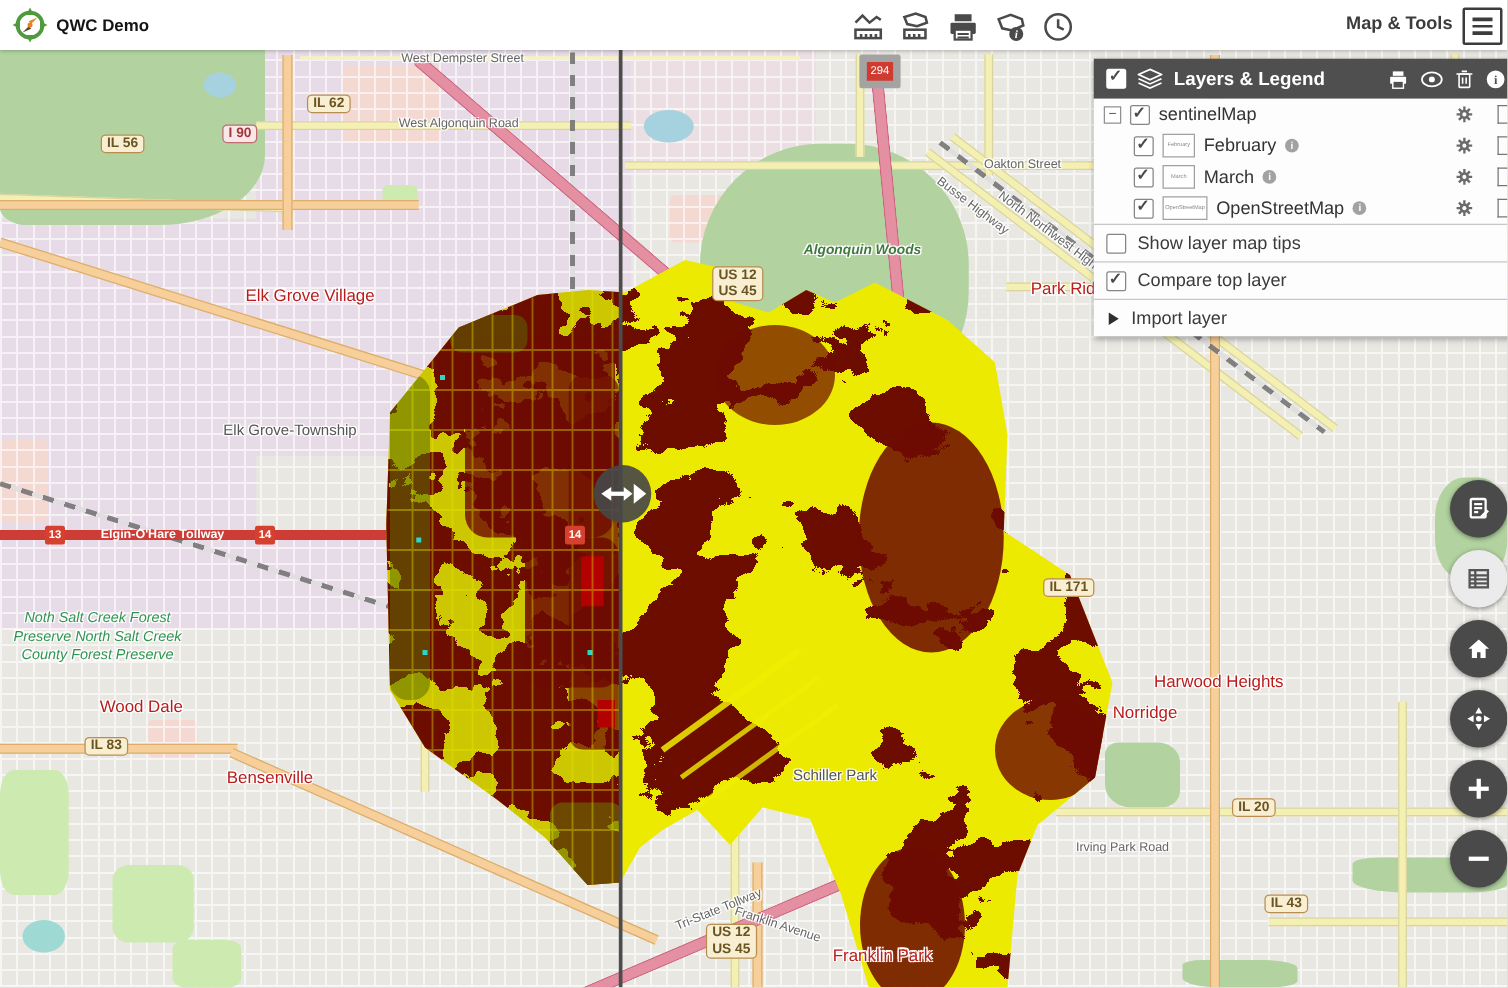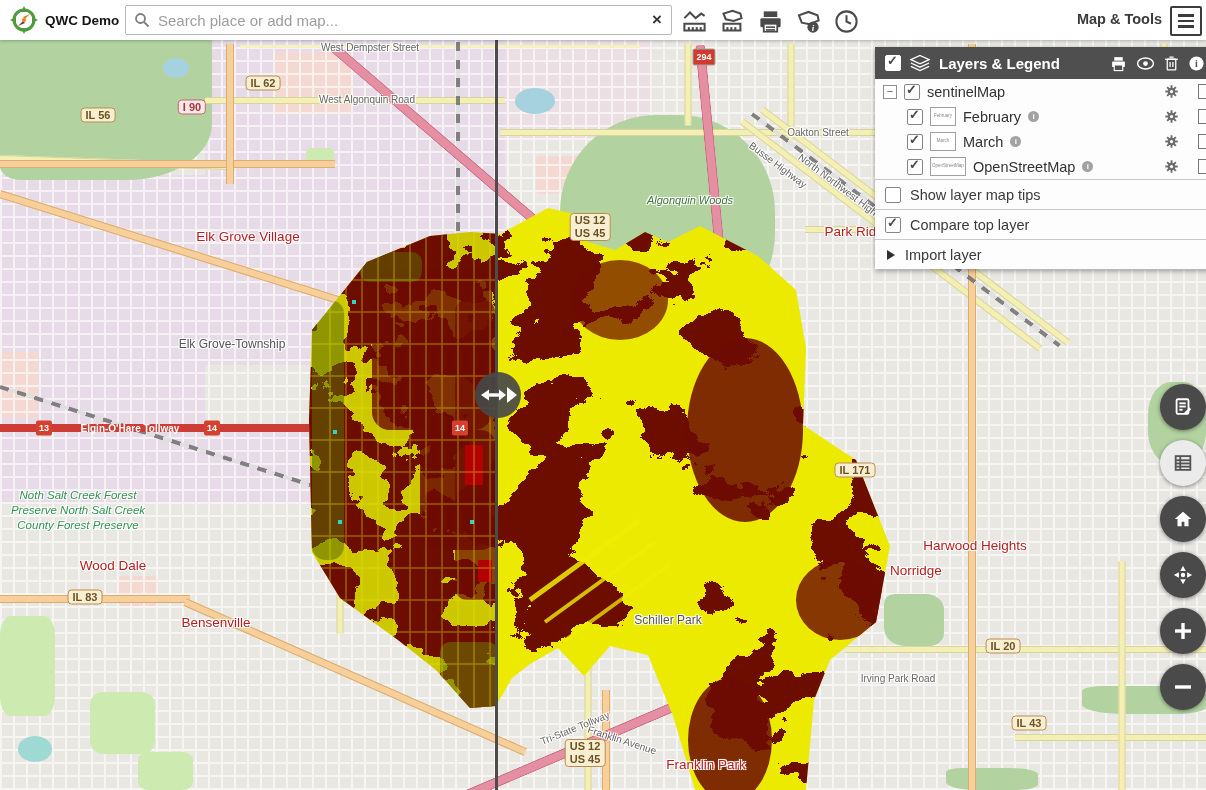--- a/index.html
+++ b/index.html
@@ -44,21 +44,21 @@
     text-shadow:1px 1px 0 #fff,-1px -1px 0 #fff,1px -1px 0 #fff,-1px 1px 0 #fff,0 0 2px #fff;}
   .town{font-size:13.5px;color:#b91c1c;}
   .town2{font-size:12px;color:#555;}
   .street{font-size:10px;color:#666;}
   .band{font-size:10px;color:#fff;font-weight:bold;text-shadow:none;}
   .forest{font-size:11px;font-style:italic;color:#40793c;}
   .forest-block{font-size:11.5px;font-style:italic;color:#2f9451;white-space:normal;width:160px;text-align:center;line-height:1.3;}
   .shield{position:absolute;transform:translate(-50%,-50%);text-align:center;border-radius:4px;padding:0 4px;line-height:13px;}
   .shield.state{background:#f8efd3;border:1.5px solid #b98d4f;color:#6b5322;font-size:11px;font-weight:bold;}
   .shield.interstate{background:#f9e7e8;border:1.5px solid #c06a72;color:#a23740;font-size:11px;font-weight:bold;}
-  .shield.toll{background:#cf3b2f;border:1px solid #a3a3a3;color:#fff;font-size:9px;font-weight:bold;border-radius:2px;padding:1px 3px;}
+  .shield.toll{background:#cf3b2f;border:6px solid #a3a3a3;color:#fff;font-size:9px;font-weight:normal;border-radius:2px;padding:1px 3px;}
   .shield.exit{background:#d6402f;color:#fff;font-size:9px;font-weight:bold;border-radius:2px;padding:1px 3px;text-shadow:none;}
   
   .ctl{position:absolute;left:1160px;width:46px;height:46px;border-radius:50%;background:#4a4a4a;z-index:20;display:flex;align-items:center;justify-content:center;box-shadow:0 1px 4px rgba(0,0,0,.45);cursor:pointer;}
   .ctl.light{background:#ebebeb;}
   
   #panel{position:absolute;left:875px;top:47px;width:340px;z-index:30;box-shadow:0 2px 5px rgba(0,0,0,.35);font-size:14.5px;color:#333;}
   #panel-header{height:32px;background:#4f4f4f;color:#fff;display:flex;align-items:center;gap:9px;padding:0 10px;}
   #panel-title{font-weight:bold;font-size:15px;flex:0 0 auto;}
   #panel-body{background:#fdfdfd;}
   .cb{display:inline-block;width:14px;height:14px;background:#fff;border:1.5px solid #858585;border-radius:2px;position:relative;flex:0 0 auto;cursor:pointer;}
@@ -268,21 +268,21 @@
         <span class="maplabel town2" style="left: 668px; top: 620px; transform: translate(-50%, -50%) rotate(0deg);">Schiller Park</span>
         <span class="maplabel street" style="left: 370px; top: 47px; transform: translate(-50%, -50%) rotate(0deg);">West Dempster Street</span>
         <span class="maplabel street" style="left: 367px; top: 99px; transform: translate(-50%, -50%) rotate(0deg);">West Algonquin Road</span>
         <span class="maplabel street" style="left: 818px; top: 132px; transform: translate(-50%, -50%) rotate(0deg);">Oakton Street</span>
         <span class="maplabel street" style="left: 845px; top: 190px; transform: translate(-50%, -50%) rotate(37deg);">North Northwest Highway</span>
         <span class="maplabel street" style="left: 778px; top: 165px; transform: translate(-50%, -50%) rotate(37deg);">Busse Highway</span>
         <span class="maplabel band" style="left: 130px; top: 428px; transform: translate(-50%, -50%) rotate(0deg);">Elgin-O'Hare Tollway</span>
         <span class="maplabel street" style="left: 898px; top: 650px; transform: translate(-50%, -50%) rotate(0deg); margin-top: 28px;">Irving Park Road</span>
         <span class="maplabel street" style="left: 622px; top: 740px; transform: translate(-50%, -50%) rotate(18deg);">Franklin Avenue</span>
         <span class="maplabel street" style="left: 575px; top: 728px; transform: translate(-50%, -50%) rotate(-22deg);">Tri-State Tollway</span>
-        <span class="maplabel forest" style="left: 690px; top: 200px; transform: translate(-50%, -50%) rotate(0deg);">Algonquin Woods</span>
+        <span class="maplabel forest" style="left: 690px; top: 200px; transform: translate(-50%, -50%) rotate(0deg); font-weight: bold;">Algonquin Woods</span>
         <span class="maplabel forest-block" style="left: 78px; top: 510px; transform: translate(-50%, -50%) rotate(0deg);">Noth Salt Creek Forest Preserve North Salt Creek County Forest Preserve</span>
         <div class="shield state" style="left: 98px; top: 115px;">
           <div>IL 56</div>
         </div>
         <div class="shield state" style="left: 263px; top: 83px;">
           <div>IL 62</div>
         </div>
         <div class="shield interstate" style="left: 192px; top: 107px;">
           <div>I 90</div>
         </div>
@@ -328,30 +328,20 @@
         <polygon points="14,0 17,6 11,6" fill="#4f9a3c"></polygon>
         <polygon points="14,28 17,22 11,22" fill="#4f9a3c"></polygon>
         <polygon points="0,14 6,11 6,17" fill="#4f9a3c"></polygon>
         <polygon points="28,14 22,11 22,17" fill="#4f9a3c"></polygon>
         <circle cx="14" cy="14" r="7.5" fill="#fff"></circle>
         <polygon points="20,8 15,13 13,11" fill="#e8821e"></polygon>
         <polygon points="8,20 13,15 15,17" fill="#5a4a2a"></polygon>
         <circle cx="14" cy="14" r="2" fill="#e8821e"></circle>
       </svg>
       <span id="logo-text">QWC Demo</span>
-    </div>
-    <div id="searchbox">
-      <span id="search-icon">
-        <svg width="16" height="16" viewBox="0 0 16 16">
-            <circle cx="6.5" cy="6.5" r="4.5" fill="none" stroke="#7d7d7d" stroke-width="1.8"></circle>
-            <line x1="10" y1="10" x2="14.5" y2="14.5" stroke="#7d7d7d" stroke-width="1.8"></line>
-          </svg>
-      </span>
-      <input type="text" placeholder="Search place or add map..." style="">
-      <span id="clear-icon">×</span>
     </div>
     <div class="toptool" style="left:680px;">
       <svg width="27" height="27" viewBox="0 0 24 24" fill="none" stroke="#4a4a4a" stroke-width="1.8">
           <polyline points="3,9 8,4 13,9 18,5 21,7"></polyline>
           <rect x="3" y="14" width="18" height="6"></rect>
           <line x1="7" y1="17" x2="7" y2="20"></line>
           <line x1="10.5" y1="17" x2="10.5" y2="20"></line>
           <line x1="14" y1="17" x2="14" y2="20"></line>
           <line x1="17.5" y1="17" x2="17.5" y2="20"></line>
         </svg>

